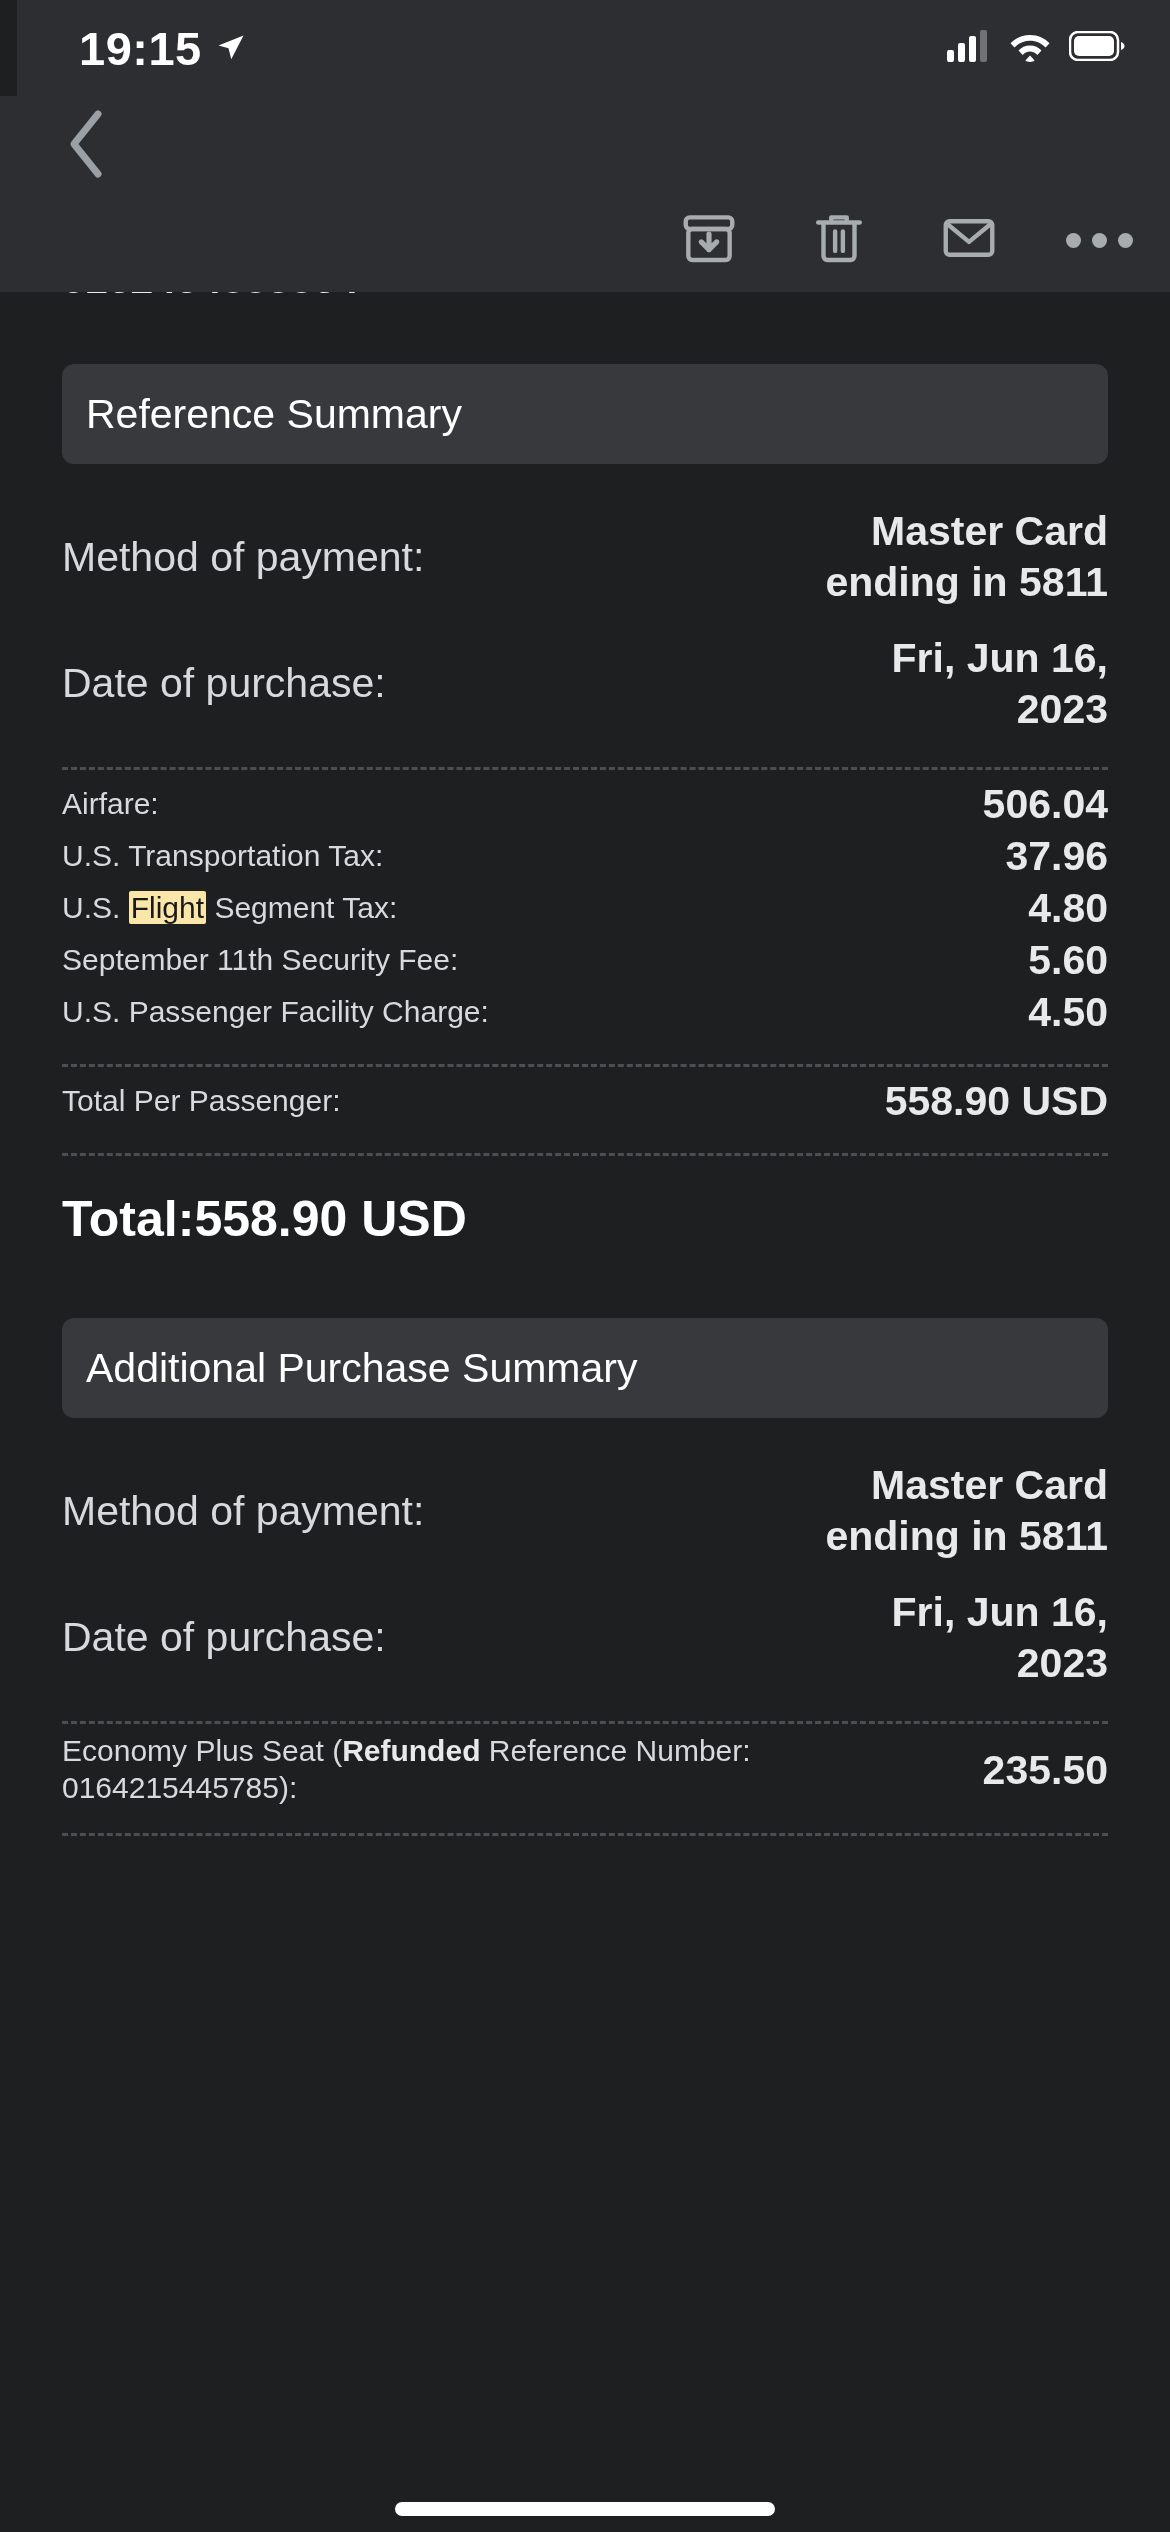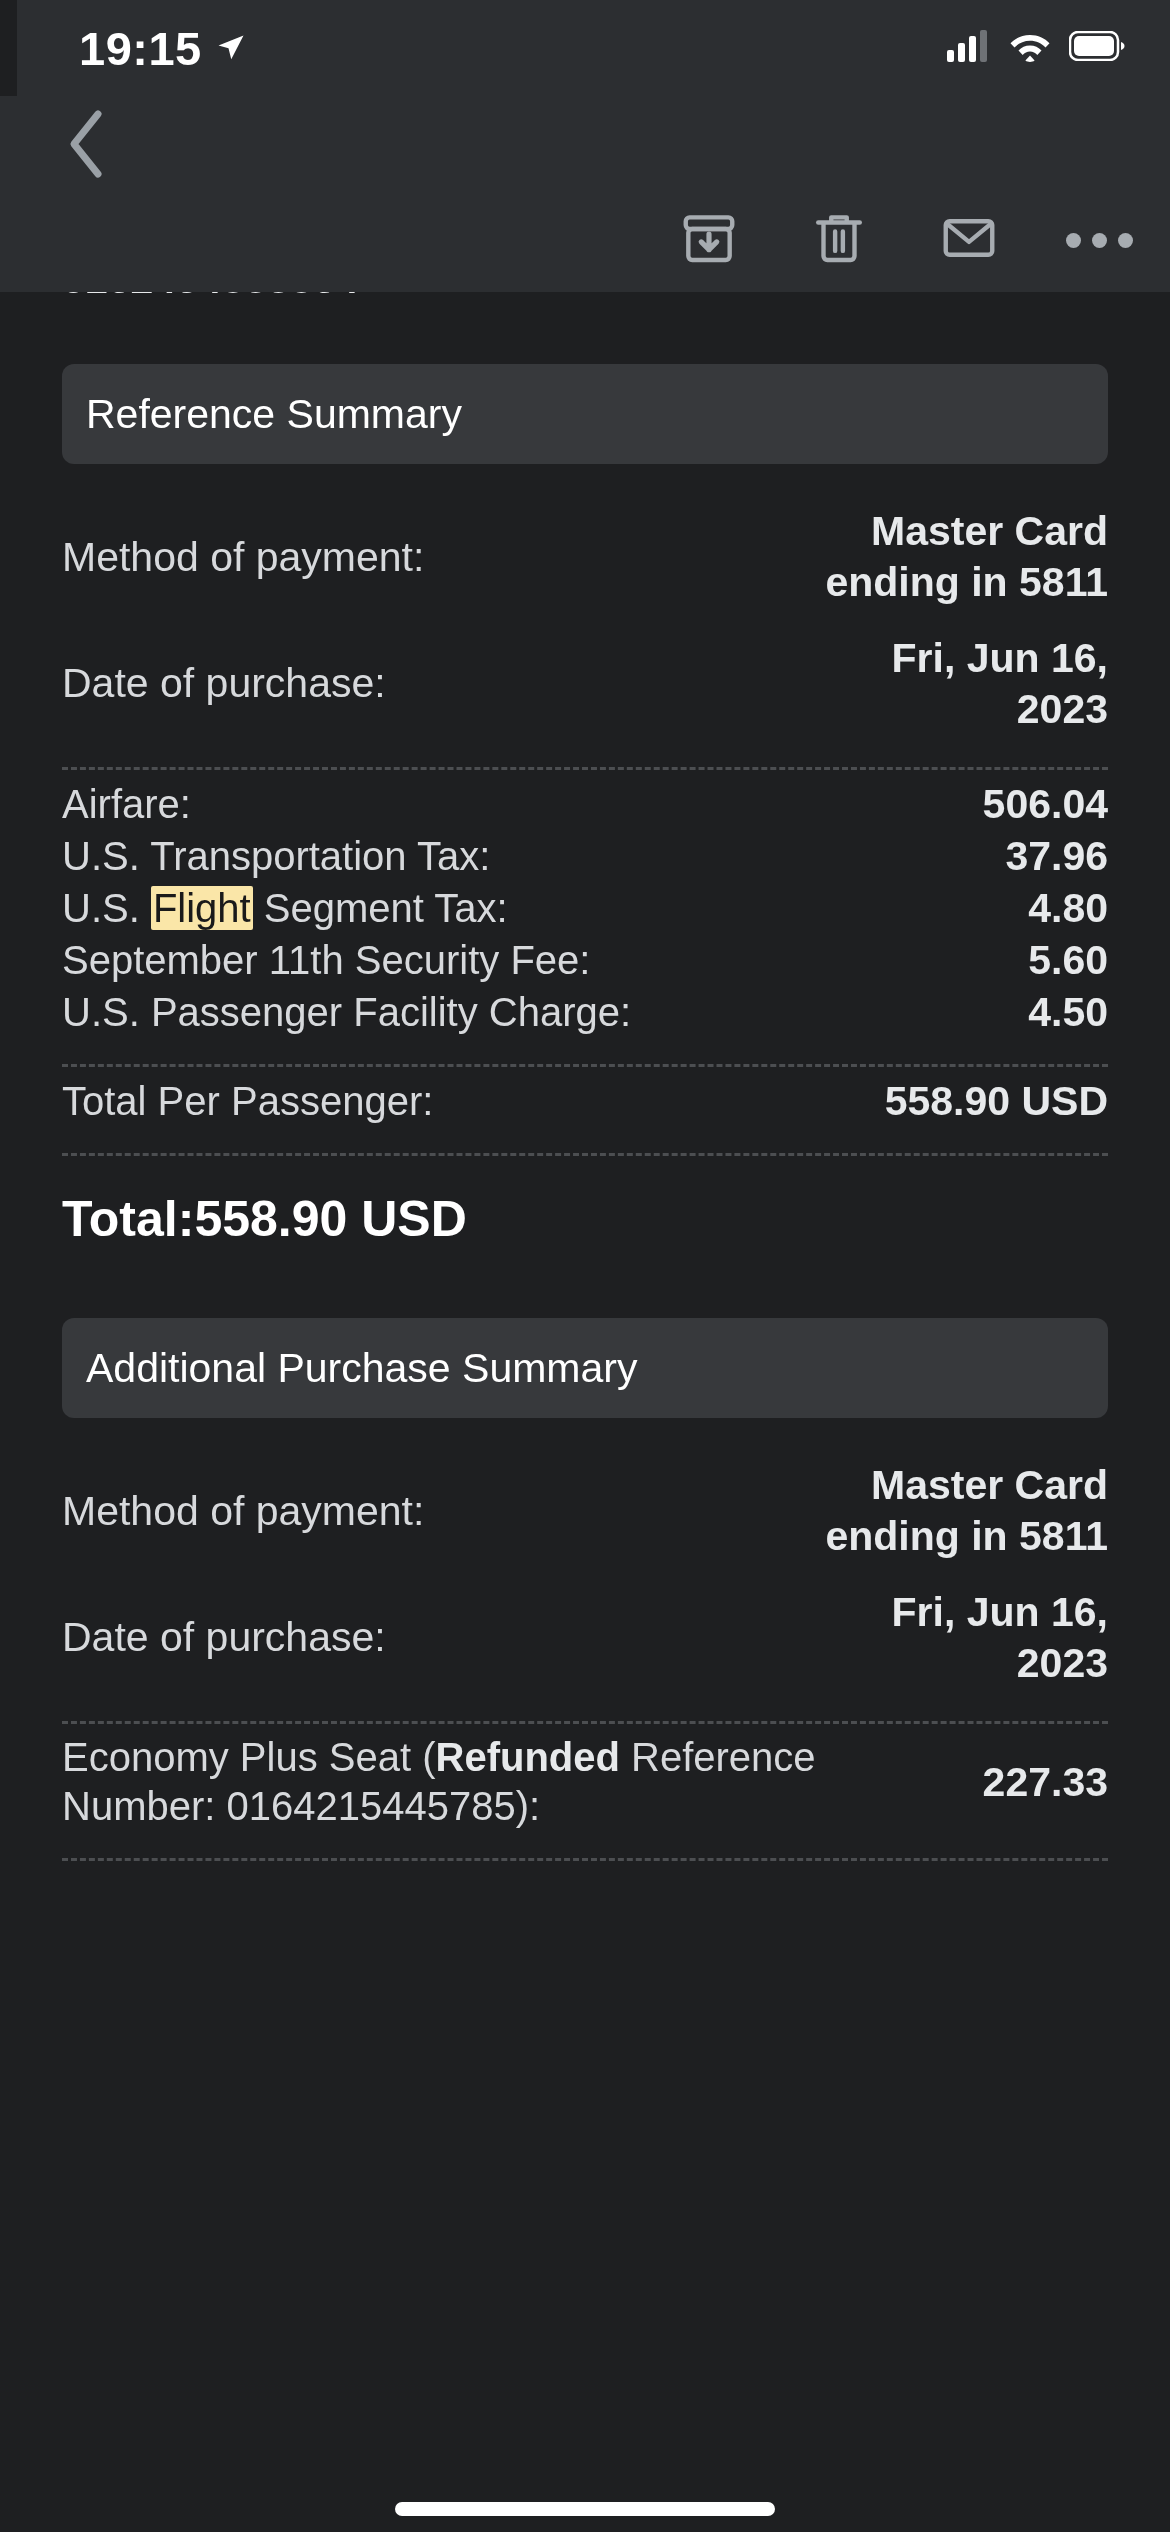--- a/index.html
+++ b/index.html
@@ -90,21 +90,21 @@
     display:flex; justify-content:space-between; align-items:center;
     padding:18px 0 6px 0; gap:18px;
   }
   .prow .k{ color:#d7d9dc; font-size:41px; font-weight:400; line-height:1.25; flex:1 1 auto; }
   .prow .v{ color:#e7e9eb; font-size:41px; font-weight:700; text-align:right; line-height:1.25; width:300px; }
 
   .frow{
     display:flex; justify-content:space-between; align-items:center; gap:18px;
     padding:1px 0;
   }
-  .frow .k{ color:#d7d9dc; font-size:40px; font-weight:400; line-height:1.22; flex:1 1 auto; }
+  .frow .k{ color:#d7d9dc; font-size:30px; font-weight:400; line-height:1.22; flex:1 1 auto; }
   .frow .v{ color:#e7e9eb; font-size:41px; font-weight:700; text-align:right; width:260px; line-height:1.22; }
 
   .sep{
     height:0; border-top:3px dashed #4c4e51; margin:26px 0 8px 0;
   }
 
   .totalrow{
     display:flex; justify-content:flex-start; align-items:center;
     padding:26px 0 10px 0;
   }
@@ -293,21 +293,21 @@
       </div>
       <div class="prow">
         <span class="k">Date of purchase:</span>
         <span class="v">Fri, Jun 16, 2023</span>
       </div>
 
       <div class="sep"></div>
 
       <div class="frow">
         <span class="k"><span>Economy Plus Seat (</span><b class="bold">Refunded</b><span> Reference Number: 0164215445785):</span></span>
-        <span class="v">227.33</span>
+        <span class="v">235.50</span>
       </div>
 
       <div class="sep"></div>
     </div>
 
   </div>
 
   <div class="homebar"></div>
 </div>
 

